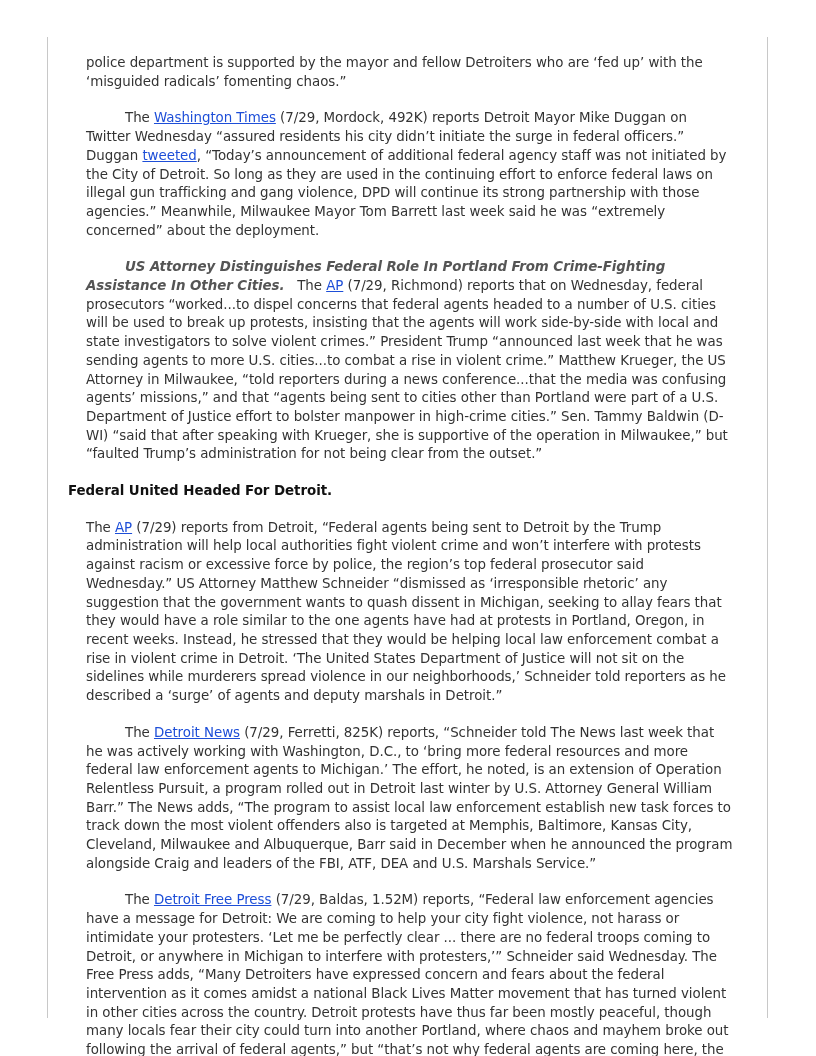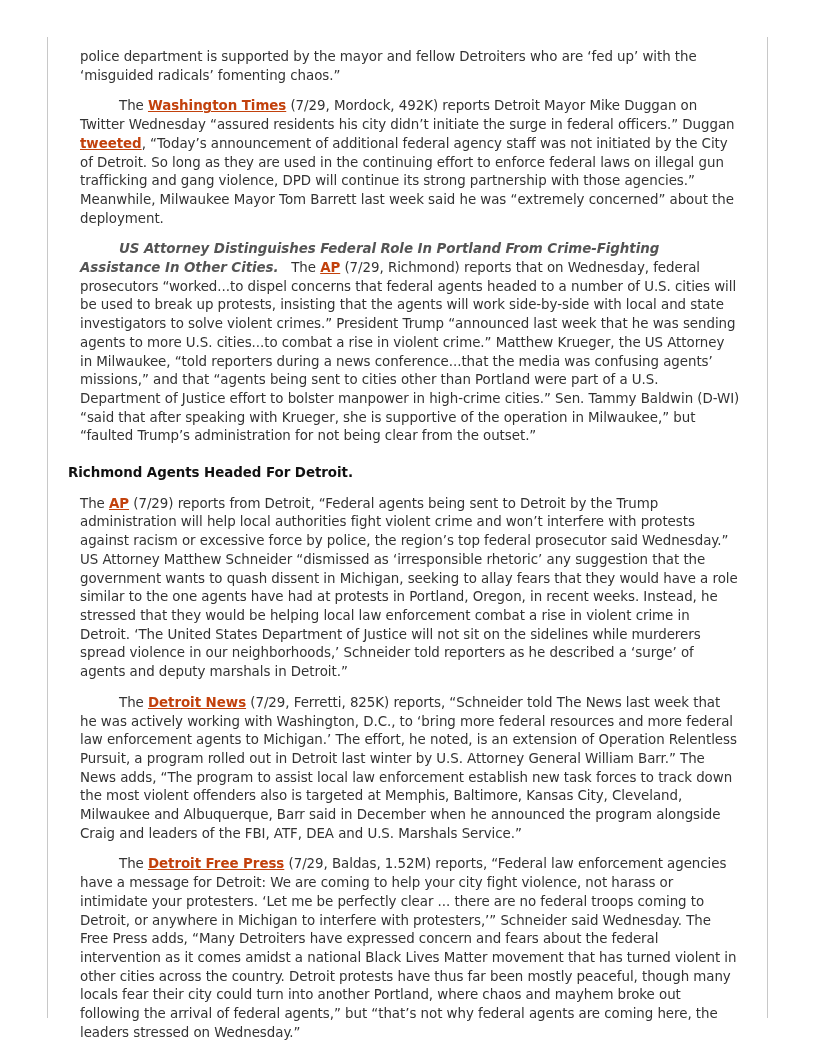--- a/index.html
+++ b/index.html
@@ -7,42 +7,42 @@
   .page-frame {
     position: absolute; left: 47px; top: 37px; width: 721px; height: 981px;
     border-left: 1px solid #c8c8c8; border-right: 1px solid #c8c8c8;
     box-sizing: border-box;
   }
   .content {
     position: absolute; left: 68px; top: 36px; width: 684px;
     font-family: "DejaVu Sans", sans-serif; font-size: 13.4px; line-height: 18.7px;
     color: #333333; letter-spacing: -0.05px;
   }
-  .content p { margin: 12px; }
+  .content p { margin: 18px; }
   .indent { text-indent: 39px; }
-  a { color: #c2410c; text-decoration: underline; font-weight: bold; }
+  a { color: #1d4ed8; text-decoration: underline; }
   .headline { font-weight: bold; font-style: italic; color: #555555; }
   .section-heading {
     font-weight: bold; color: #111111; margin: 18px 0 7px 0 !important;
   }
 </style>
 </head>
 <body>
 
 <div class="page-frame"></div>
 
 <div class="content">
 
   <p><span>police department is supported by the mayor and fellow Detroiters who are ‘fed up’ with the ‘misguided radicals’ fomenting chaos.”</span></p>
 
   <p class="indent"><span>The </span><a href="#">Washington Times</a><span> (7/29, Mordock, 492K) reports Detroit Mayor Mike Duggan on Twitter Wednesday “assured residents his city didn’t initiate the surge in federal officers.” Duggan </span><a href="#">tweeted</a><span>, “Today’s announcement of additional federal agency staff was not initiated by the City of Detroit. So long as they are used in the continuing effort to enforce federal laws on illegal gun trafficking and gang violence, DPD will continue its strong partnership with those agencies.” Meanwhile, Milwaukee Mayor Tom Barrett last week said he was “extremely concerned” about the deployment.</span></p>
 
   <p class="indent"><span class="headline">US Attorney Distinguishes Federal Role In Portland From Crime-Fighting Assistance In Other Cities.</span><span style="white-space:pre">   The </span><a href="#">AP</a><span> (7/29, Richmond) reports that on Wednesday, federal prosecutors “worked...to dispel concerns that federal agents headed to a number of U.S. cities will be used to break up protests, insisting that the agents will work side-by-side with local and state investigators to solve violent crimes.” President Trump “announced last week that he was sending agents to more U.S. cities...to combat a rise in violent crime.” Matthew Krueger, the US Attorney in Milwaukee, “told reporters during a news conference...that the media was confusing agents’ missions,” and that “agents being sent to cities other than Portland were part of a U.S. Department of Justice effort to bolster manpower in high-crime cities.” Sen. Tammy Baldwin (D-WI) “said that after speaking with Krueger, she is supportive of the operation in Milwaukee,” but “faulted Trump’s administration for not being clear from the outset.”</span></p>
 
-  <p class="section-heading">Richmond Agents Headed For Detroit.</p>
+  <p class="section-heading">Federal United Headed For Detroit.</p>
 
   <p><span>The </span><a href="#">AP</a><span> (7/29) reports from Detroit, “Federal agents being sent to Detroit by the Trump administration will help local authorities fight violent crime and won’t interfere with protests against racism or excessive force by police, the region’s top federal prosecutor said Wednesday.” US Attorney Matthew Schneider “dismissed as ‘irresponsible rhetoric’ any suggestion that the government wants to quash dissent in Michigan, seeking to allay fears that they would have a role similar to the one agents have had at protests in Portland, Oregon, in recent weeks. Instead, he stressed that they would be helping local law enforcement combat a rise in violent crime in Detroit. ‘The United States Department of Justice will not sit on the sidelines while murderers spread violence in our neighborhoods,’ Schneider told reporters as he described a ‘surge’ of agents and deputy marshals in Detroit.”</span></p>
 
   <p class="indent"><span>The </span><a href="#">Detroit News</a><span> (7/29, Ferretti, 825K) reports, “Schneider told The News last week that he was actively working with Washington, D.C., to ‘bring more federal resources and more federal law enforcement agents to Michigan.’ The effort, he noted, is an extension of Operation Relentless Pursuit, a program rolled out in Detroit last winter by U.S. Attorney General William Barr.” The News adds, “The program to assist local law enforcement establish new task forces to track down the most violent offenders also is targeted at Memphis, Baltimore, Kansas City, Cleveland, Milwaukee and Albuquerque, Barr said in December when he announced the program alongside Craig and leaders of the FBI, ATF, DEA and U.S. Marshals Service.”</span></p>
 
   <p class="indent"><span>The </span><a href="#">Detroit Free Press</a><span> (7/29, Baldas, 1.52M) reports, “Federal law enforcement agencies have a message for Detroit: We are coming to help your city fight violence, not harass or intimidate your protesters. ‘Let me be perfectly clear ... there are no federal troops coming to Detroit, or anywhere in Michigan to interfere with protesters,’” Schneider said Wednesday. The Free Press adds, “Many Detroiters have expressed concern and fears about the federal intervention as it comes amidst a national Black Lives Matter movement that has turned violent in other cities across the country. Detroit protests have thus far been mostly peaceful, though many locals fear their city could turn into another Portland, where chaos and mayhem broke out following the arrival of federal agents,” but “that’s not why federal agents are coming here, the leaders stressed on Wednesday.”</span></p>
 
 
 </div>
 

